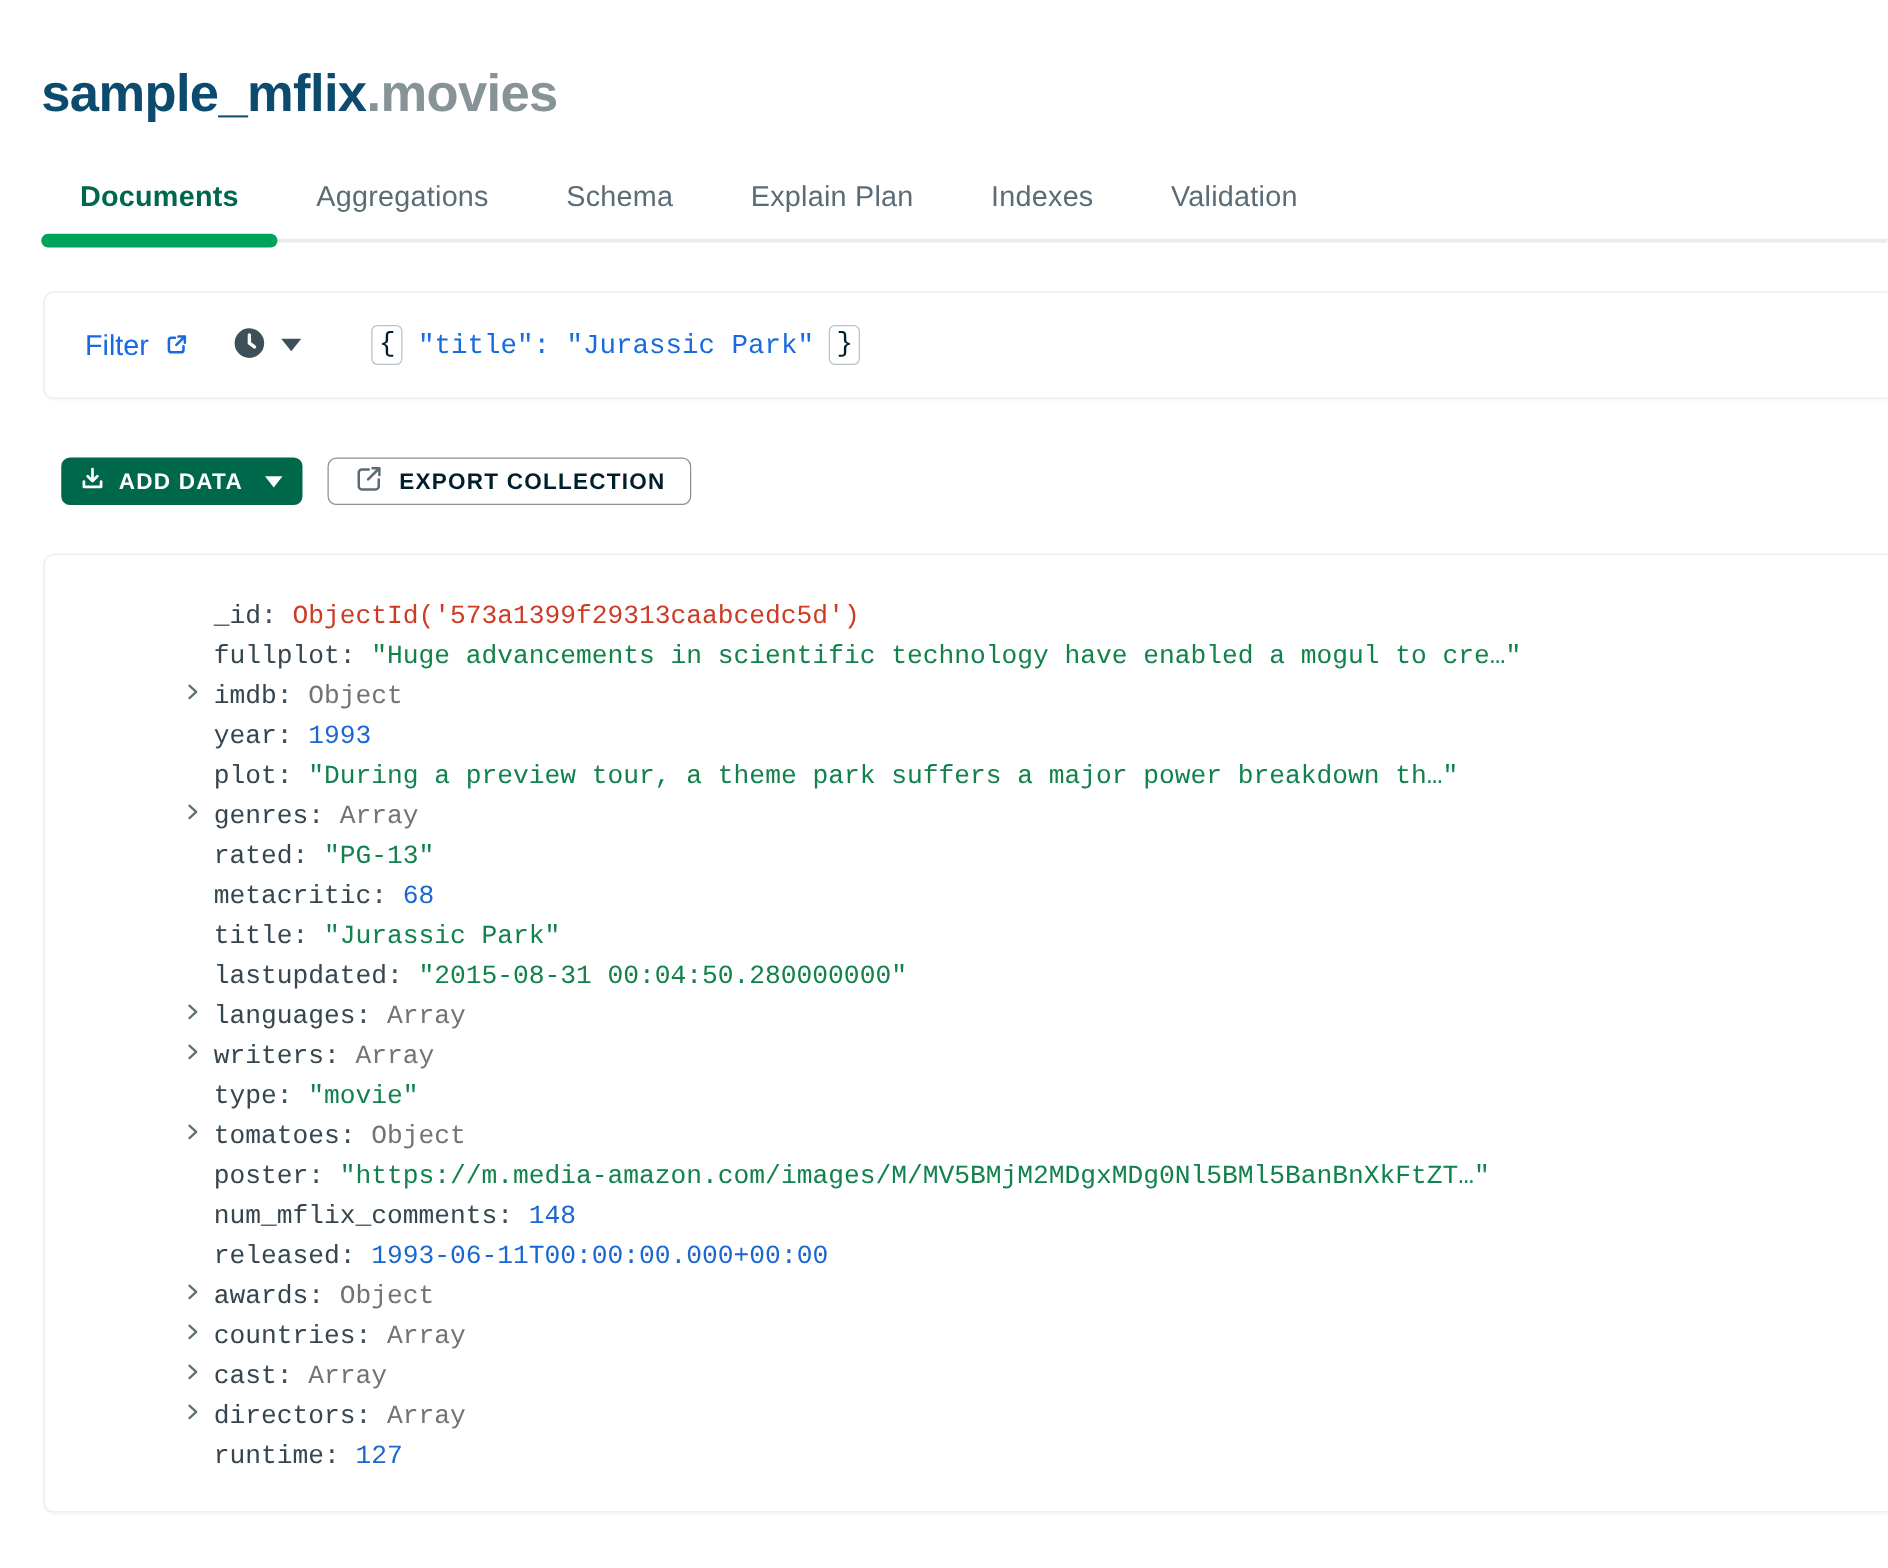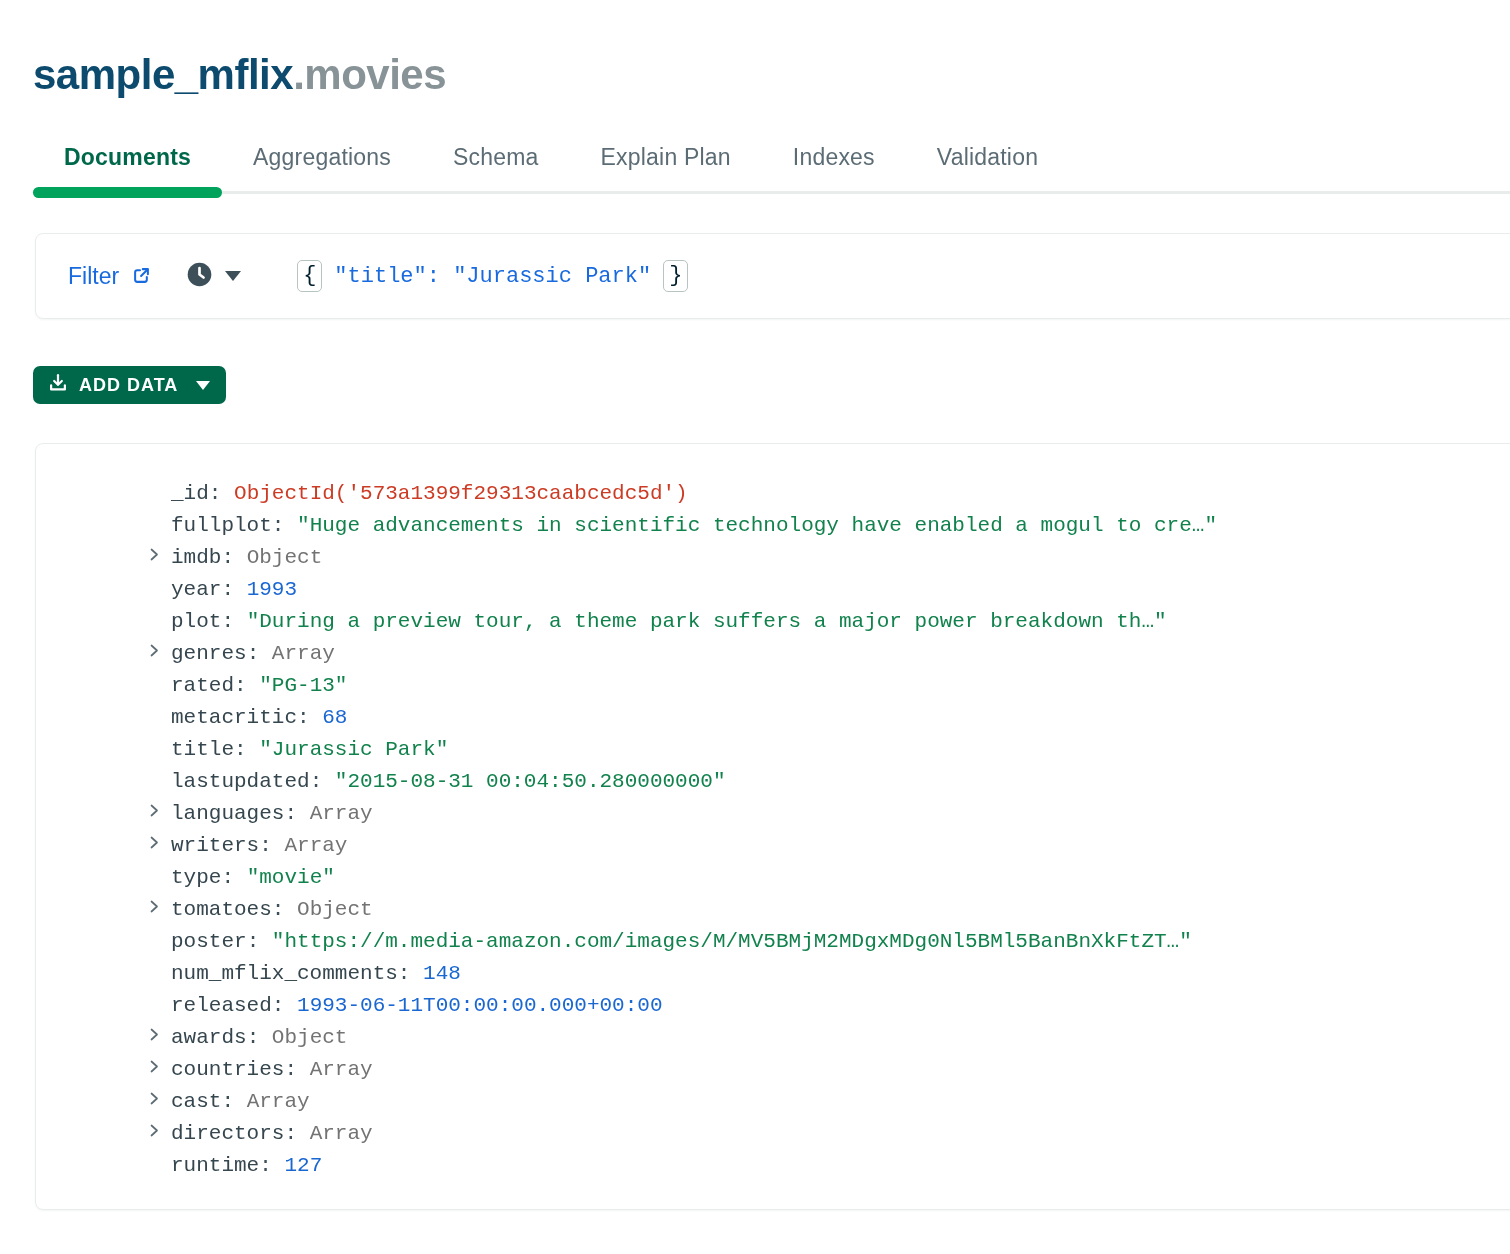--- a/index.html
+++ b/index.html
@@ -31,21 +31,21 @@
   .history-btn { margin-left: 36px; background: none; border: none; cursor: pointer;
          display: inline-flex; align-items: center; gap: 12px; }
   .caret { width: 0; height: 0; border-left: 8px solid transparent; border-right: 8px solid transparent;
          border-top: 10px solid #3D4F58; }
   .filter-input { margin-left: 56px; display: inline-flex; align-items: center; gap: 12px;
          font-family: "Liberation Mono", monospace; font-size: 22px; cursor: text; }
   .brace { color: #001E2B; border: 1.5px solid #B8C4C2; border-radius: 5px; padding: 1px 5px; line-height: 1.25; }
   .qtext { color: #186ADE; white-space: pre; }
 
   
-  .actions { margin: 47px 0 0 33px; display: flex; gap: 20px; }
+  .actions { margin: 47px 0 0 49px; display: flex; gap: 20px; }
   .btn { height: 38px; border-radius: 7px; font-family: "Liberation Sans", sans-serif;
          font-size: 18px; font-weight: 700; letter-spacing: 1px;
          display: inline-flex; align-items: center; cursor: pointer; }
   .btn-add { background: #00684A; color: #ffffff; border: none; padding: 0 16px 0 14px; gap: 10px; }
   .btn-add .caret { border-top-color: #ffffff; border-left-width: 7px; border-right-width: 7px; border-top-width: 9px; margin-left: 8px; }
   .btn-export { background: #ffffff; color: #001E2B; border: 1px solid #889397; padding: 0 20px; gap: 12px; }
 
   
   .doc-card { margin: 39px 0 0 35px; width: 1500px; height: 767px;
          border: 1px solid #E8EDEB; border-radius: 8px;
@@ -107,20 +107,30 @@
     <span>
       <svg width="22" height="22" viewBox="0 0 24 24" fill="none">
         <path d="M12 3.5v10" stroke="#ffffff" stroke-width="2.4" stroke-linecap="round"></path>
         <path d="M7.8 9.8 12 14l4.2-4.2" stroke="#ffffff" stroke-width="2.4" stroke-linecap="round" stroke-linejoin="round"></path>
         <path d="M4.5 14.5v4.5h15v-4.5" stroke="#ffffff" stroke-width="2.4" stroke-linecap="round" stroke-linejoin="round"></path>
       </svg>
     </span>
     <span>ADD DATA</span>
     <span class="caret"></span>
   </button>
+  <button class="btn btn-export">
+    <span>
+      <svg width="24" height="24" viewBox="0 0 24 24" fill="none">
+        <path d="M20 12.5V18a2.5 2.5 0 0 1-2.5 2.5h-11A2.5 2.5 0 0 1 4 18V7a2.5 2.5 0 0 1 2.5-2.5H12" stroke="#5C6C75" stroke-width="2" stroke-linecap="round"></path>
+        <path d="M15 3.5h5.5V9" stroke="#5C6C75" stroke-width="2" stroke-linecap="round" stroke-linejoin="round"></path>
+        <path d="M20 4 11.5 12.5" stroke="#5C6C75" stroke-width="2" stroke-linecap="round"></path>
+      </svg>
+    </span>
+    <span>EXPORT COLLECTION</span>
+  </button>
 </div>
 
 <div class="doc-card">
   <div id="rows">
   <div class="row">
     <span class="chev" style="visibility: hidden;">
       <svg width="11" height="17" viewBox="0 0 11 17" fill="none">
         <path d="M2.5 3.5 8 8.5l-5.5 5" stroke="currentColor" stroke-width="1.7" stroke-linecap="round" stroke-linejoin="round"></path>
       </svg>
     </span><span class="key">_id</span><span class="colon">: </span><span class="val v-objectid">ObjectId('573a1399f29313caabcedc5d')</span>

